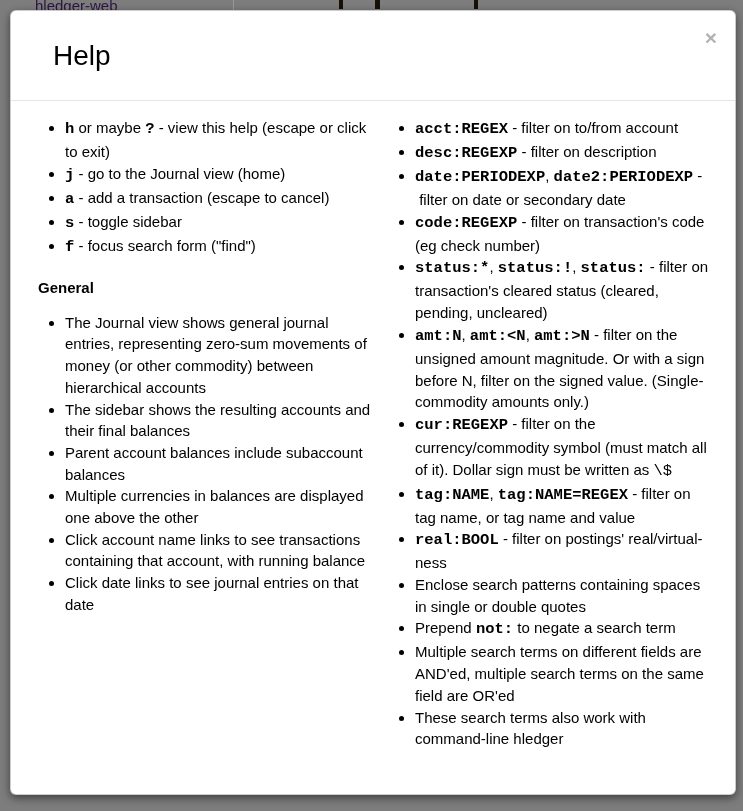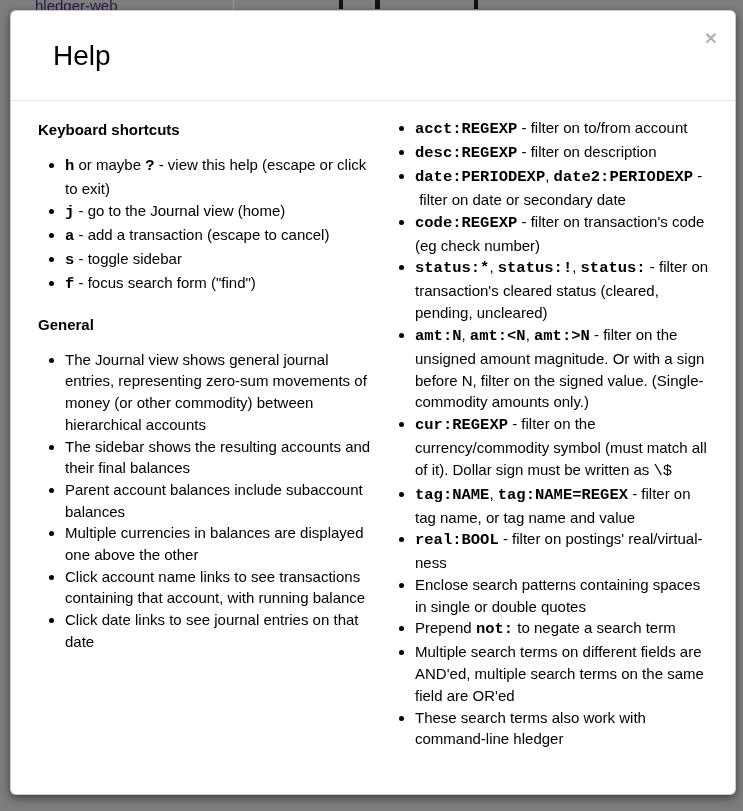--- a/index.html
+++ b/index.html
@@ -98,41 +98,40 @@
   <span class="frag f3"></span>
 </div>
 
 <div class="modal">
   <div class="modal-header">
     <h1 class="modal-title">Help</h1>
     <button class="close-btn">×</button>
   </div>
   <div class="modal-body">
     <div class="help-col">
-        <h3 class="section-title">Keyboard shortcuts</h3>
         <ul>
           <li><code class="kw">h</code> or maybe <code class="kw">?</code> - view this help (escape or click to exit)</li>
           <li><code class="kw">j</code> - go to the Journal view (home)</li>
           <li><code class="kw">a</code> - add a transaction (escape to cancel)</li>
           <li><code class="kw">s</code> - toggle sidebar</li>
           <li><code class="kw">f</code> - focus search form ("find")</li>
         </ul>
         <h3 class="section-title">General</h3>
         <ul>
           <li>The Journal view shows general journal entries, representing zero-sum movements of money (or other commodity) between hierarchical accounts</li>
           <li>The sidebar shows the resulting accounts and their final balances</li>
           <li>Parent account balances include subaccount balances</li>
           <li>Multiple currencies in balances are displayed one above the other</li>
           <li>Click account name links to see transactions containing that account, with running balance</li>
           <li>Click date links to see journal entries on that date</li>
         </ul>
       </div>
     <div class="help-col">
         <ul>
-          <li><code class="kw">acct:REGEXP</code> - filter on to/from account</li>
+          <li><code class="kw">acct:REGEX</code> - filter on to/from account</li>
           <li><code class="kw">desc:REGEXP</code> - filter on description</li>
           <li><code class="kw">date:PERIODEXP</code>, <code class="kw">date2:PERIODEXP</code> -&nbsp;filter on date or secondary date</li>
           <li><code class="kw">code:REGEXP</code> - filter on transaction's code (eg check number)</li>
           <li><code class="kw">status:*</code>, <code class="kw">status:!</code>, <code class="kw">status:</code> - filter on transaction's cleared status (cleared, pending, uncleared)</li>
           <li><code class="kw">amt:N</code>, <code class="kw">amt:&lt;N</code>, <code class="kw">amt:&gt;N</code> - filter on the unsigned amount magnitude. Or with a sign before N, filter on the signed value. (Single-commodity amounts only.)</li>
           <li><code class="kw">cur:REGEXP</code> - filter on the currency/commodity symbol (must match all of it). Dollar sign must be written as <code class="plainmono">\$</code></li>
           <li><code class="kw">tag:NAME</code>, <code class="kw">tag:NAME=REGEX</code> - filter on tag name, or tag name and value</li>
           <li><code class="kw">real:BOOL</code> - filter on postings' real/virtual-ness</li>
           <li>Enclose search patterns containing spaces in single or double quotes</li>
           <li>Prepend <code class="kw">not:</code> to negate a search term</li>

